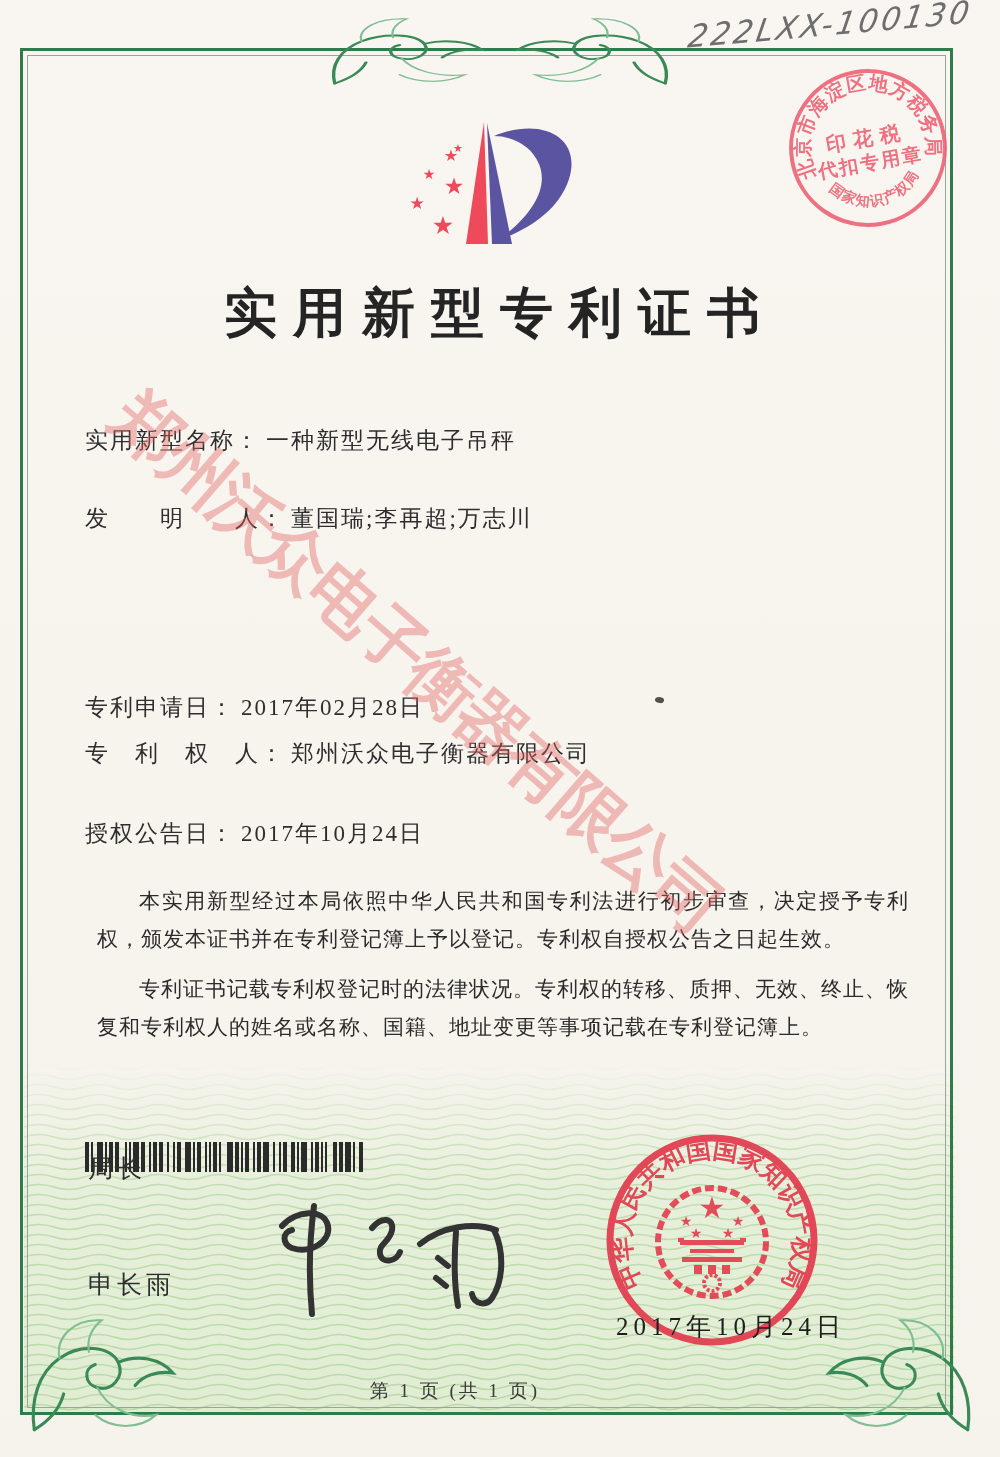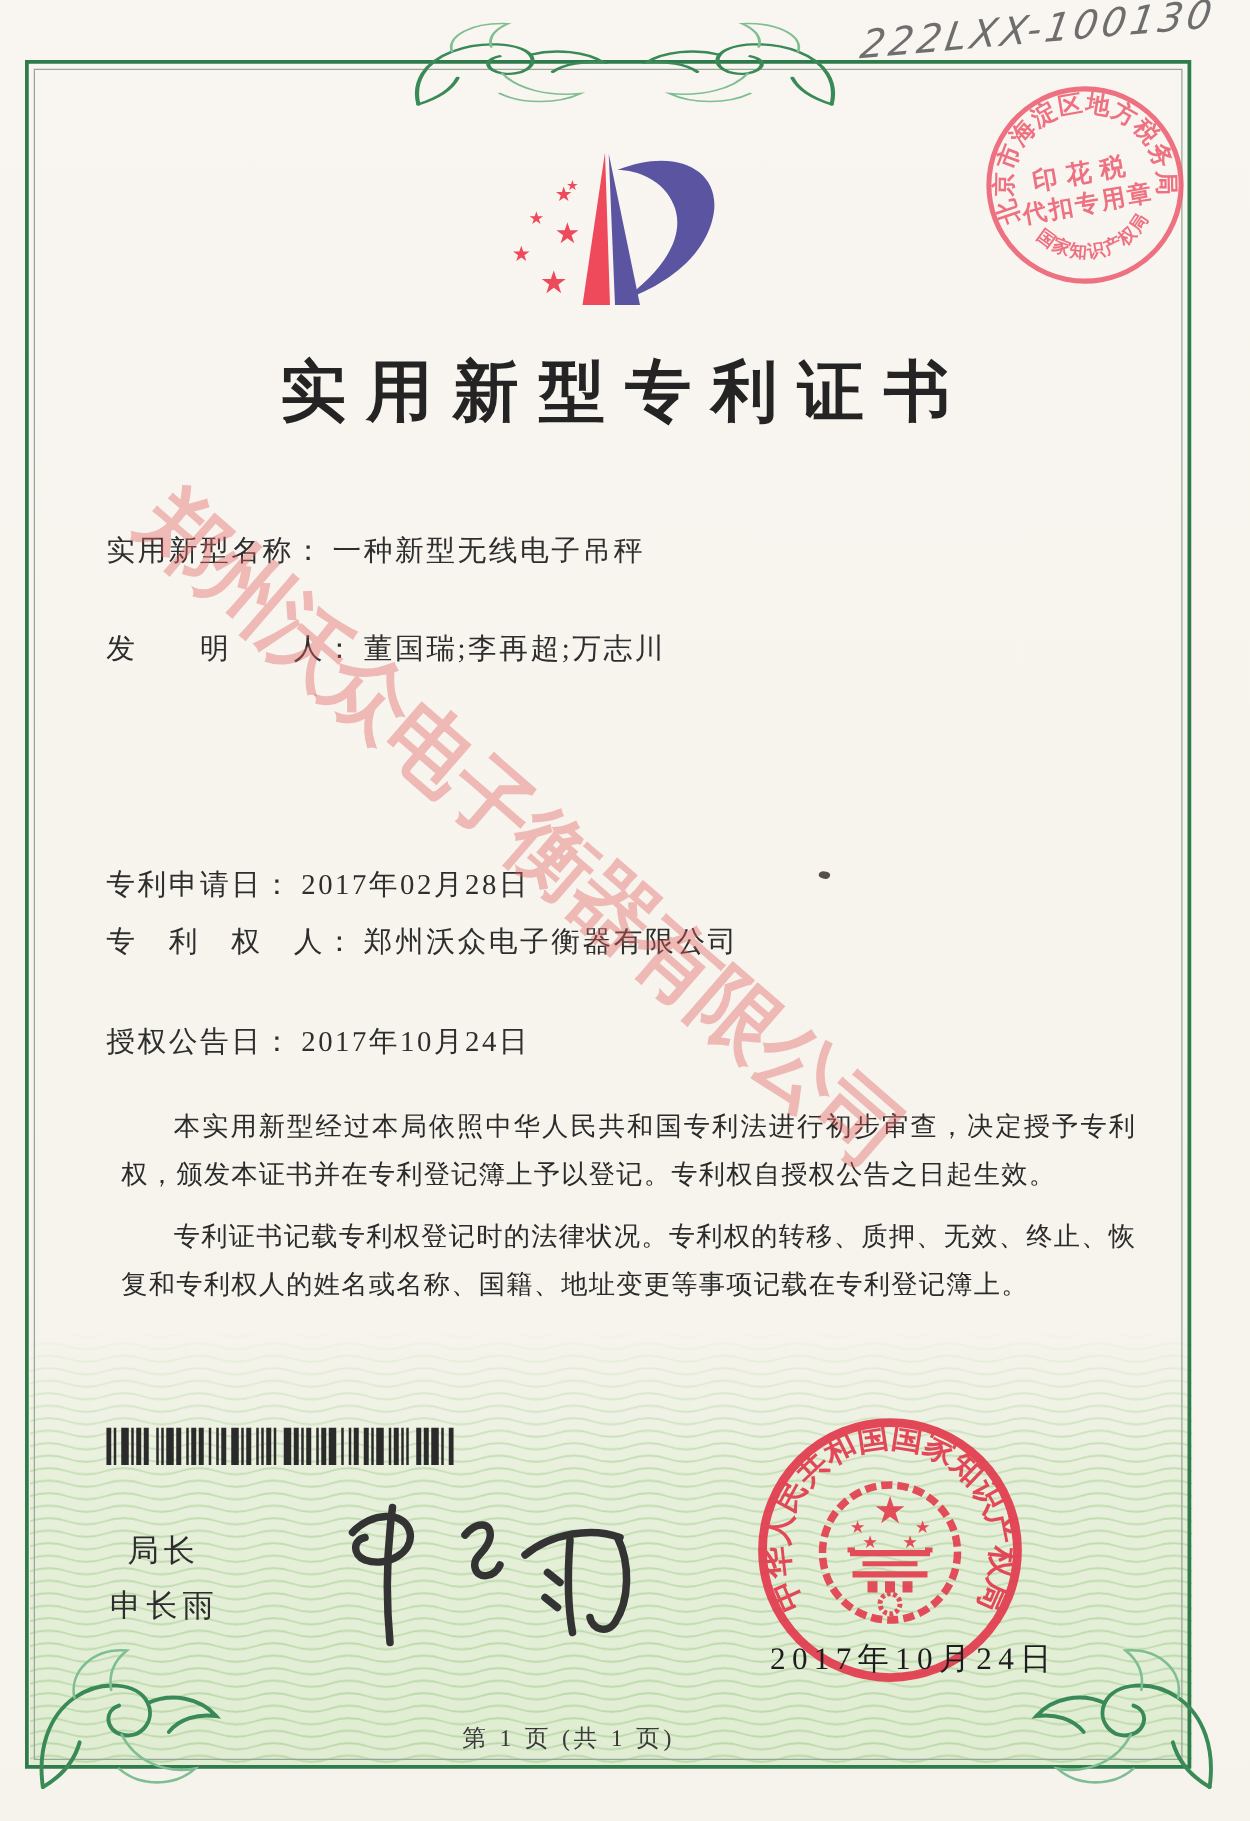--- a/index.html
+++ b/index.html
@@ -21,22 +21,22 @@
   .tax-stamp{position:absolute;left:782px;top:62px;transform:rotate(-10deg);opacity:.88;}
   .title{position:absolute;left:0;top:278px;width:100%;text-align:center;font-size:53px;
          font-weight:bold;color:#242424;letter-spacing:16px;}
   .field{position:absolute;left:85px;font-size:23px;color:#2e2e2e;white-space:nowrap;}
   .flabel{letter-spacing:2px;}
   .fvalue{letter-spacing:2px;margin-left:6px;}
   .paras{position:absolute;left:85px;top:870px;width:836px;font-size:21px;line-height:38px;
          color:#2b2b2b;text-align:justify;letter-spacing:1px;}
   .paras p{margin:12px;text-indent:2em;}
   .barcode{position:absolute;left:85px;top:1142px;}
-  .signoff-title{position:absolute;left:88px;top:1224px;font-size:25px;color:#2d2d2d;
-                 font-family:"Liberation Sans","DejaVu Sans",sans-serif;letter-spacing:4px;margin-left:14px;}
+  .signoff-title{position:absolute;left:88px;top:1152px;font-size:25px;color:#2d2d2d;
+                 font-family:"Liberation Sans","DejaVu Sans",sans-serif;letter-spacing:4px;}
   .signoff-name{position:absolute;left:88px;top:1268px;font-size:25px;color:#2d2d2d;
                 font-family:"Liberation Sans","DejaVu Sans",sans-serif;letter-spacing:4px;}
   .signature{position:absolute;left:252px;top:1192px;}
   .grant-seal{position:absolute;left:602px;top:1130px;opacity:.93;}
   .seal-date{position:absolute;left:616px;top:1310px;font-size:25px;color:#1d1d1d;letter-spacing:5px;}
   .footer{position:absolute;left:-45px;top:1378px;width:100%;text-align:center;font-size:19px;
           color:#3a3a3a;letter-spacing:3px;}
   .watermark{position:absolute;left:152px;top:372px;transform-origin:0 0;transform:rotate(41deg);
              font-size:68px;font-weight:bold;white-space:nowrap;color:rgba(224,95,95,.40);
              letter-spacing:-3px;pointer-events:none;}

